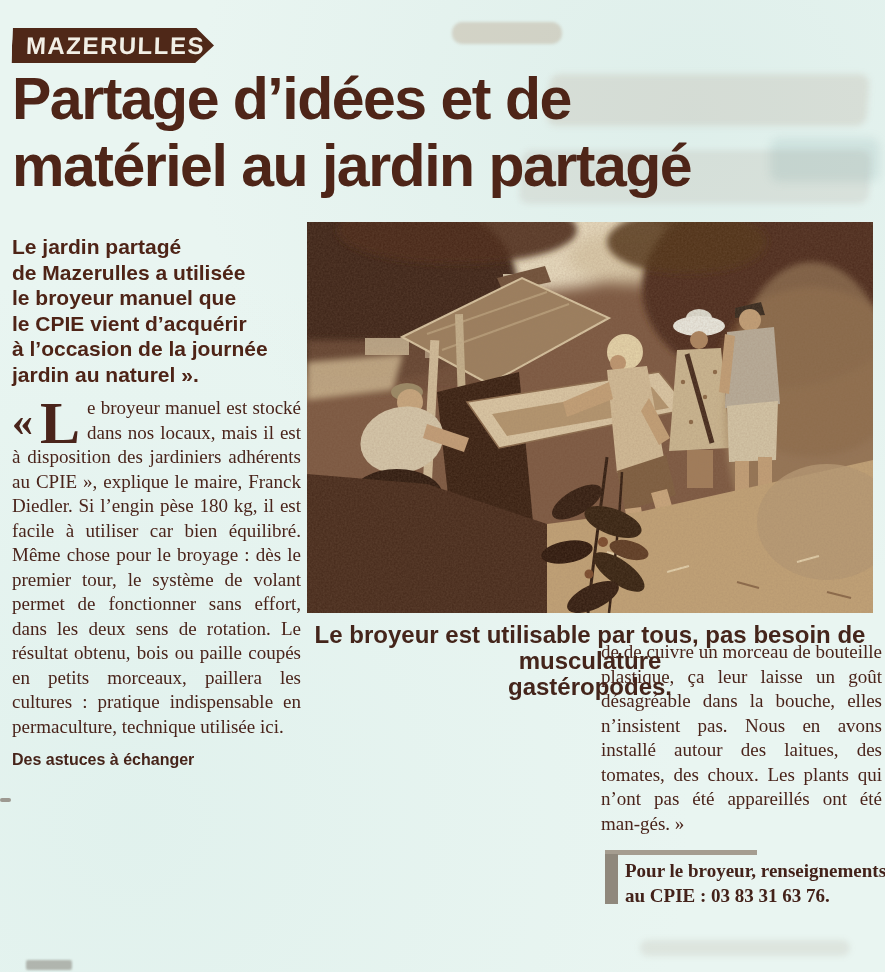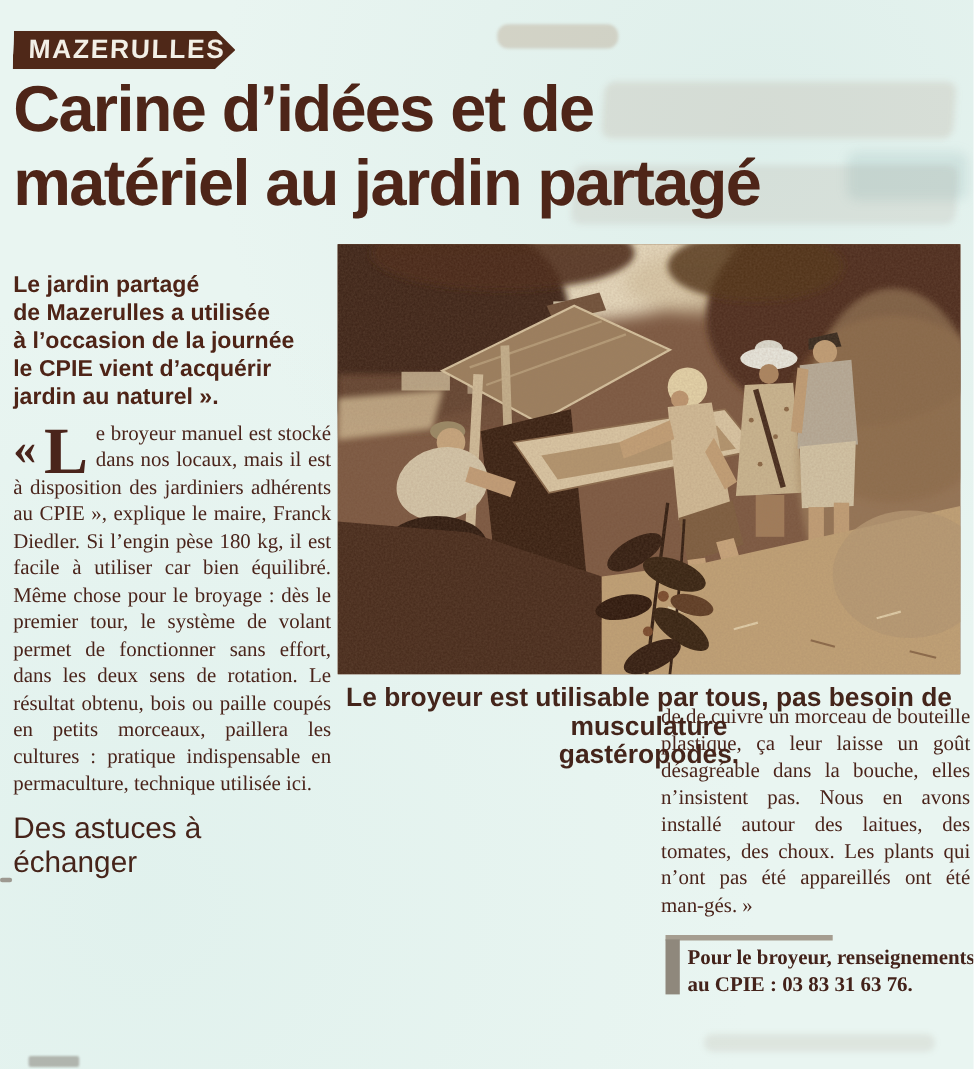--- a/index.html
+++ b/index.html
@@ -36,36 +36,36 @@
     transform:skewX(-2deg);
   }
   
   .headline{
     position:absolute;left:12px;top:66px;z-index:2;width:860px;
     font-family:"Liberation Sans",sans-serif;
     font-weight:bold;font-size:59px;line-height:67px;
     letter-spacing:-1.5px;color:#4e2518;
   }
   
-  .col1{position:absolute;left:12px;top:234px;width:289px;z-index:2;margin-top:12px;}
+  .col1{position:absolute;left:12px;top:234px;width:289px;z-index:2;}
   .lead{
     font-family:"Liberation Sans",sans-serif;
     font-weight:bold;font-size:21px;line-height:25.5px;color:#4e2417;
   }
   .bodytext{
     font-size:19px;line-height:24.5px;text-align:justify;
     color:#4a241b;
   }
   .p-first{margin:9px 0 0 0;}
   .dc-wrap{float:left;height:48px;padding-right:7px;}
   .oq{font-size:42px;font-weight:bold;line-height:40px;vertical-align:top;position:relative;top:6px;margin-right:7px;}
   .dc{font-size:60px;font-weight:bold;line-height:46px;vertical-align:top;position:relative;top:4px;}
   .subhead{
     font-family:"Liberation Sans",sans-serif;
-    font-weight:normal;font-size:27px;color:#46241a;
+    font-weight:bold;font-size:16px;color:#46241a;
     margin:12px 0 4px 0;
   }
   .indent{text-indent:17px;margin:0;}
   .noindent{margin:0;}
   
   .photo{position:absolute;left:307px;top:222px;width:566px;height:391px;z-index:2;background:#7b5740;}
   .photo svg{display:block;}
   .caption{
     position:absolute;left:309px;top:622px;width:562px;z-index:2;
     font-family:"Liberation Sans",sans-serif;
@@ -94,30 +94,31 @@
   <div class="ghost g-teal"></div>
   <div class="ghost g-bot"></div>
   <div class="ghost g-corner"></div>
   <div class="ghost g-dash"></div>
 
   <div class="badge">
     <span>MAZERULLES</span>
   </div>
 
   <div class="headline">
-    <div>Carine d’idées et de</div>
+    <div>Partage d’idées et de</div>
     <div>matériel au jardin partagé</div>
   </div>
 
   <div class="col1">
     <div class="lead">
       <div>Le jardin partagé</div>
       <div>de Mazerulles a utilisée</div>
+      <div>le broyeur manuel que</div>
+      <div>le CPIE vient d’acquérir</div>
       <div>à l’occasion de la journée</div>
-      <div>le CPIE vient d’acquérir</div>
       <div>jardin au naturel ».</div>
     </div>
     <p class="bodytext p-first">
       <span class="dc-wrap"><span class="oq">«</span><span class="dc">L</span></span><span>e broyeur manuel est stocké dans nos locaux, mais il est à disposition des jardiniers adhérents au CPIE », explique le maire, Franck Diedler. Si l’engin pèse 180 kg, il est facile à utiliser car bien équilibré. Même chose pour le broyage : dès le premier tour, le système de volant permet de fonctionner sans effort, dans les deux sens de rotation. Le résultat obtenu, bois ou paille coupés en petits morceaux, paillera les cultures : pratique indispensable en permaculture, technique utilisée ici.</span>
     </p>
     <div class="subhead">Des astuces à échanger</div>
   </div>
 
   <div class="photo">
     <svg width="566" height="391" viewBox="0 0 566 391" xmlns="http://www.w3.org/2000/svg">

